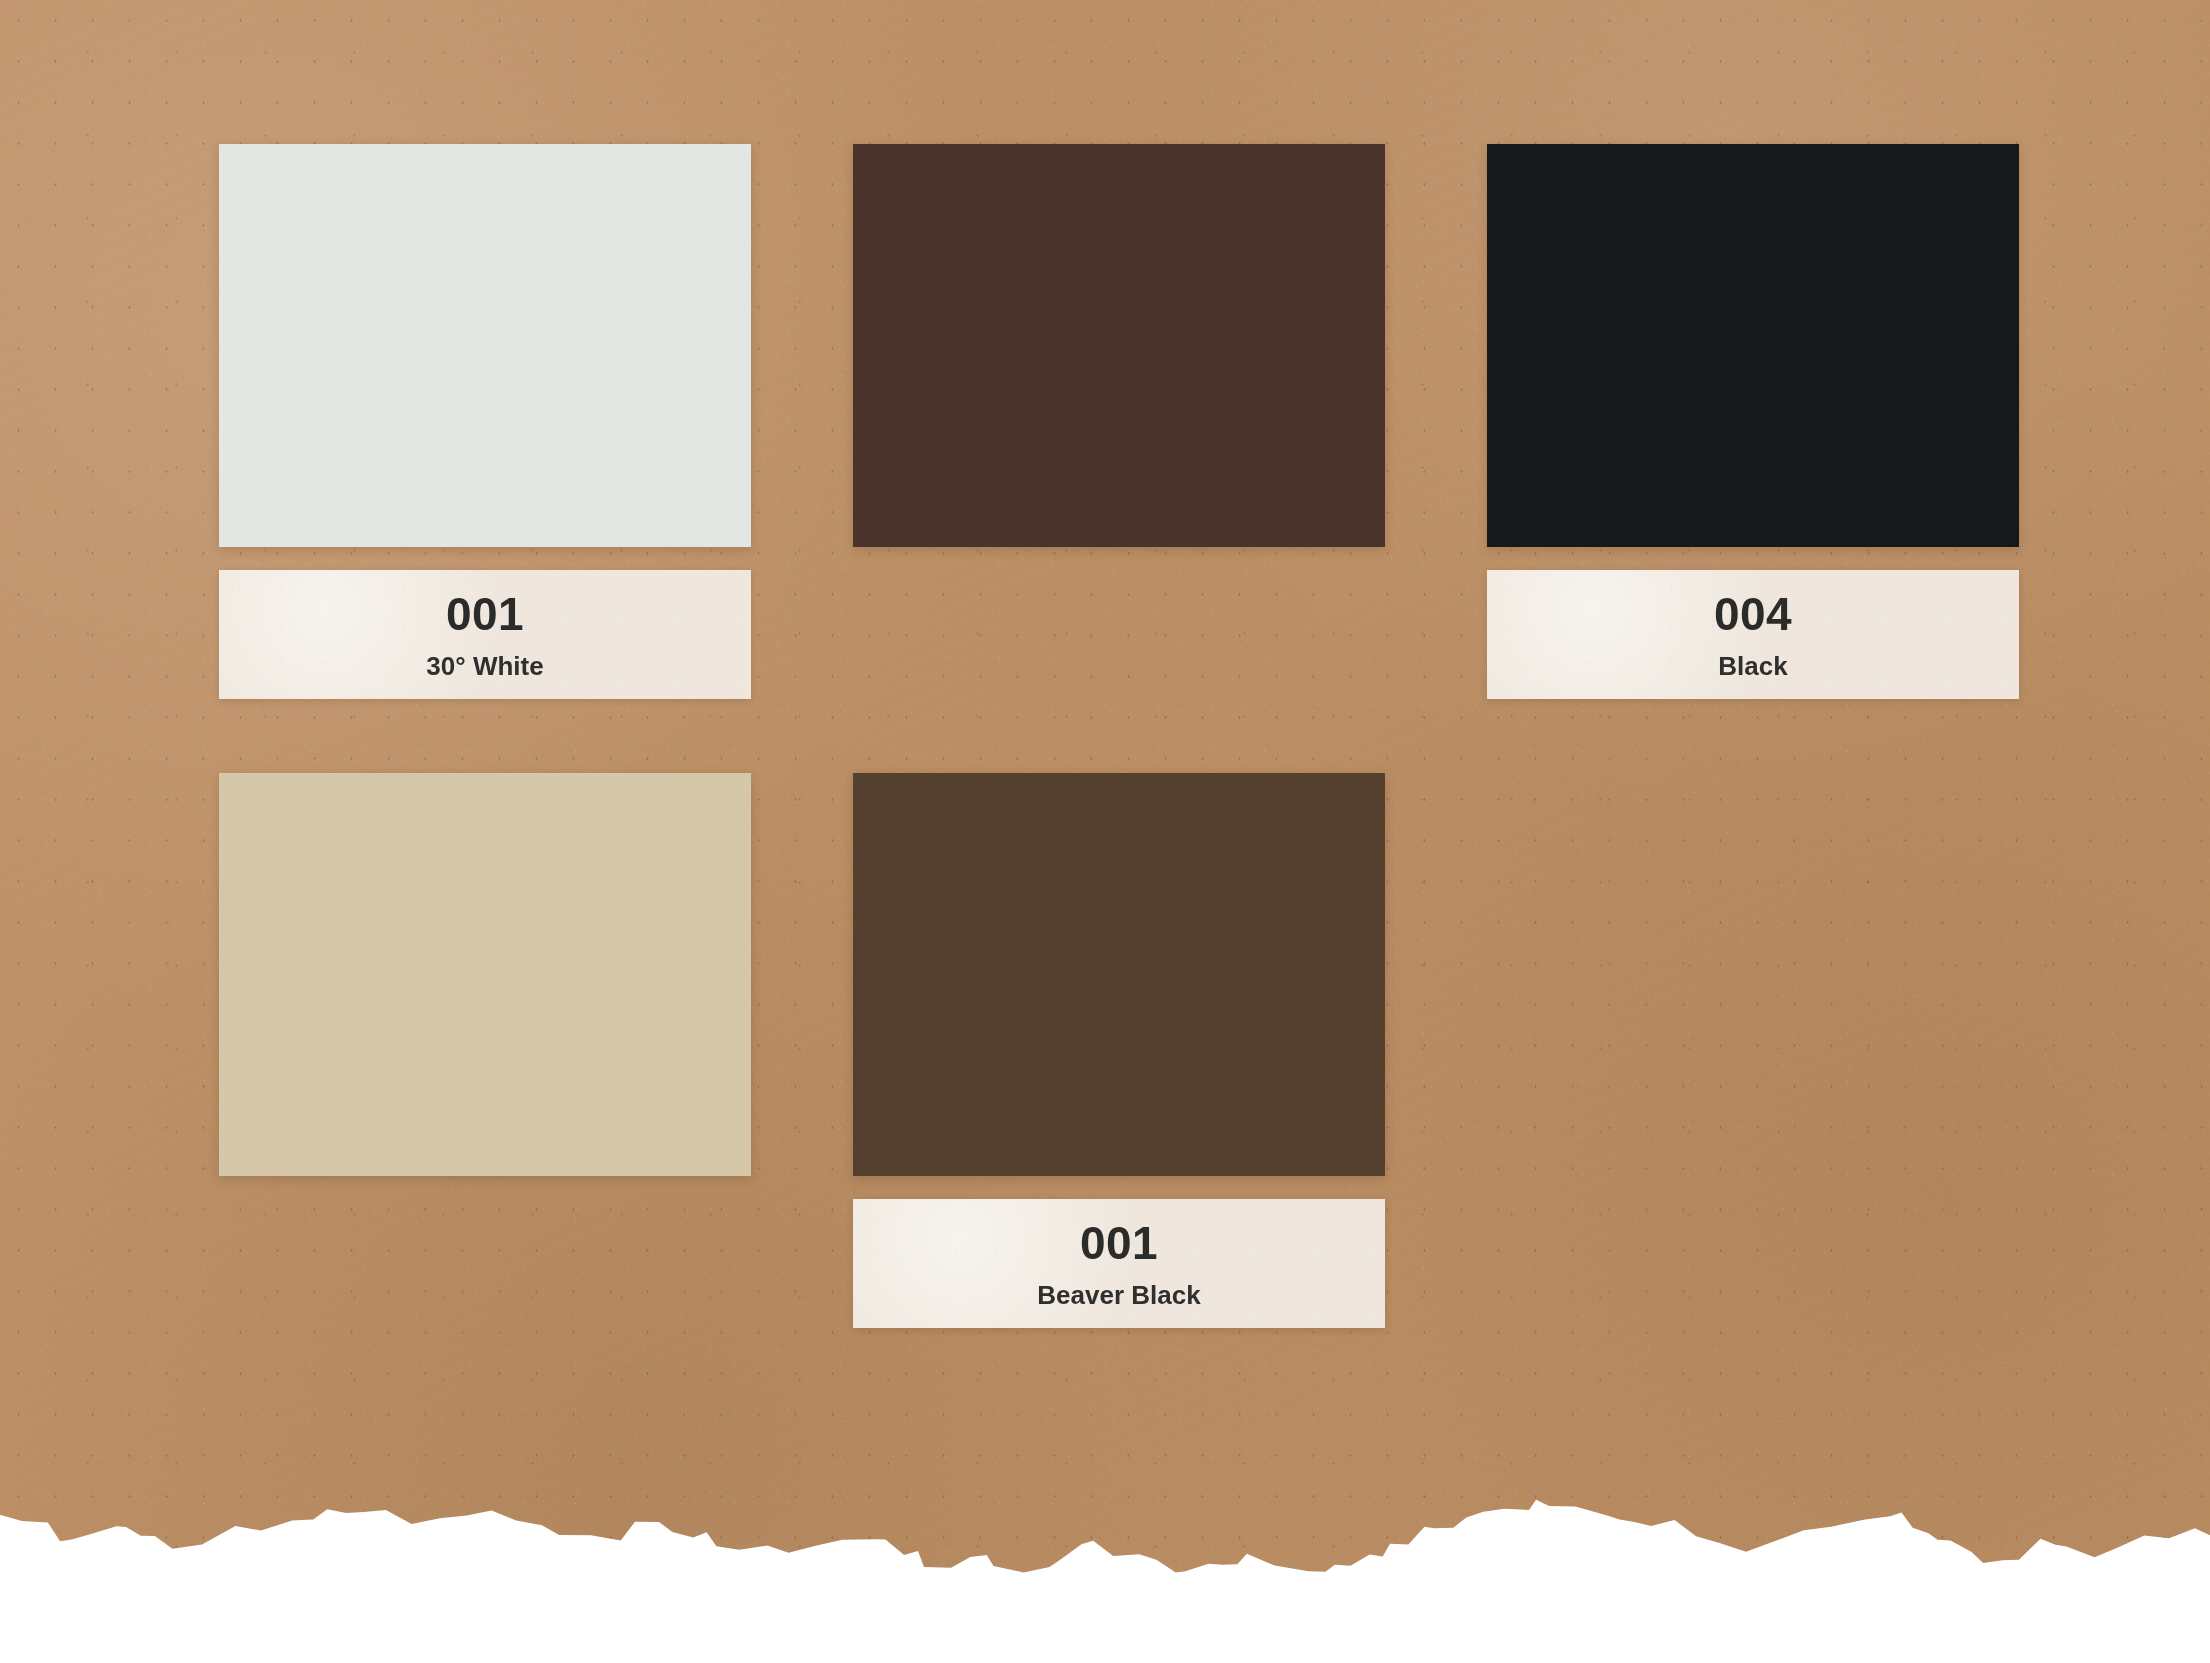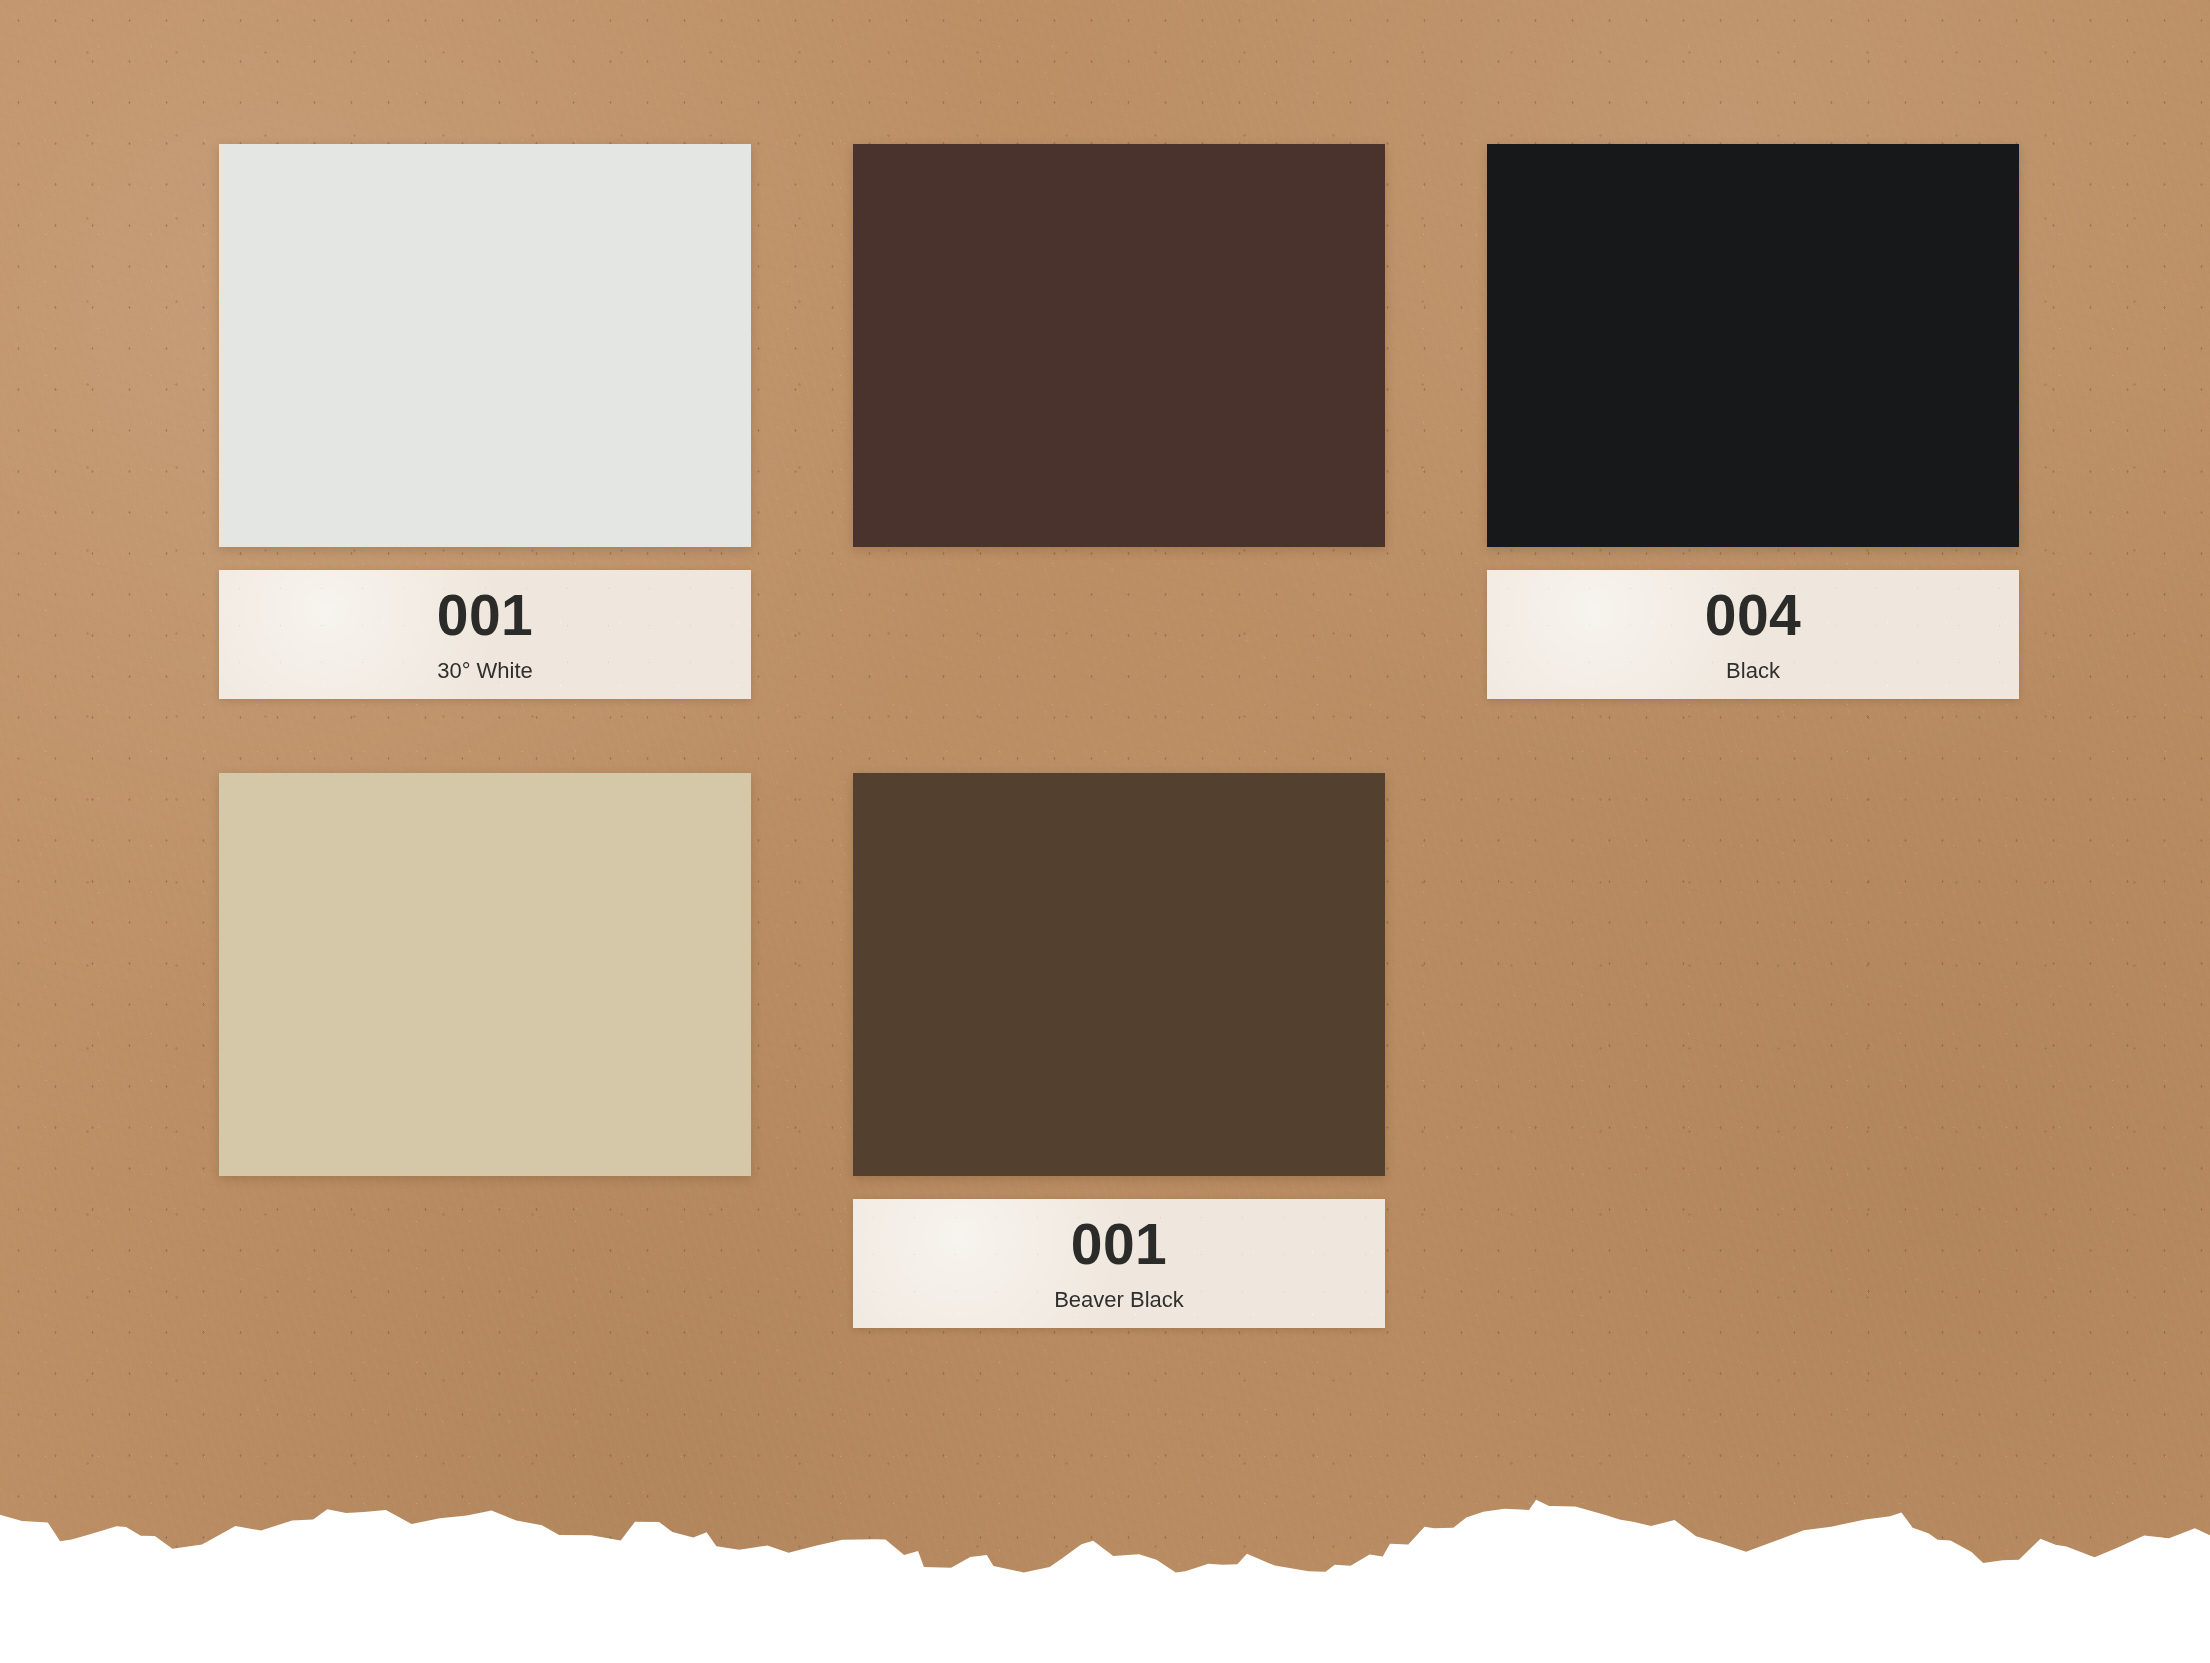--- a/index.html
+++ b/index.html
@@ -107,30 +107,30 @@
     background-size: 41px 37px, 59px 63px, 100% 100%;
     background-position: 0 0, 17px 21px, 0 0;
     box-shadow: 0 2px 7px rgba(60,34,12,0.16);
     display: flex;
     flex-direction: column;
     align-items: center;
     justify-content: center;
   }
 
   .swatch-code {
-    font-size: 57px;
+    font-size: 46px;
     font-weight: bold;
     color: #2b2b29;
     line-height: 1;
     letter-spacing: 0.5px;
   }
   .swatch-name {
     margin-top: 16px;
-    font-size: 22px;
-    font-weight: normal;
+    font-size: 26px;
+    font-weight: bold;
     color: #2f2f2d;
     line-height: 1;
   }
 </style>
 </head>
 <body>
 
 <div id="paper-sheet">
   <div id="paper-bg"></div>
   <div id="paper-grain"></div>

